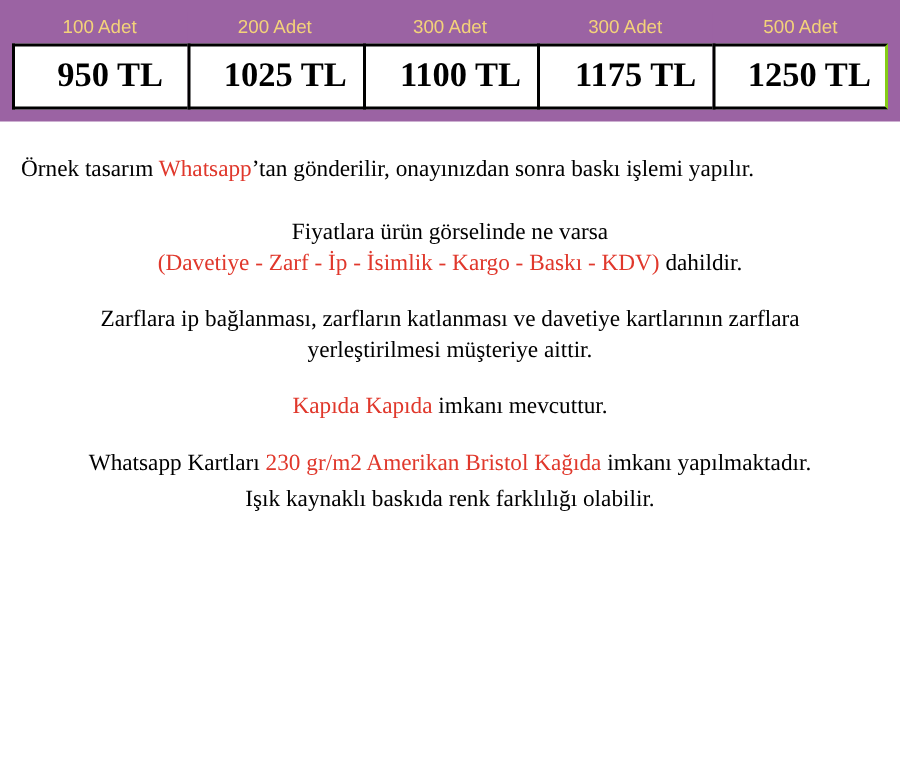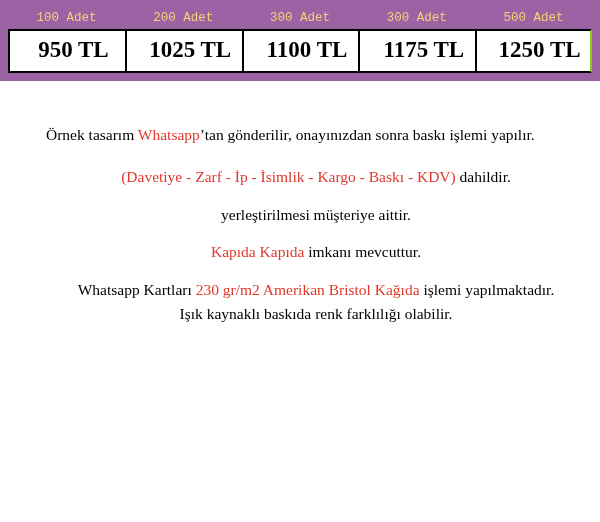--- a/index.html
+++ b/index.html
@@ -27,21 +27,21 @@
     border-spacing: 0;
     width: 584px;
     margin: 0 auto;
   }
   .price-table.second {
     margin-top: 8px;
   }
   .qty-cell {
     background: #9b63a3;
     color: #f3d27a;
-    font-family: Liberation Mono, monospace;
+    font-family: Liberation Sans, sans-serif;
     font-size: 12.5px;
     text-align: center;
     padding: 3px 0 4px 0;
     width: 20%;
     border: 0;
   }
   .price-cell {
     background: #ffffff;
     color: #000000;
     font-family: "Liberation Serif", serif;
@@ -54,23 +54,22 @@
     border-top: 2px solid #000000;
     border-bottom: 2px solid #000000;
     border-right: 0;
   }
   .price-cell.last {
     border-right: 2px solid #84cc16;
   }
 
   
   .notes {
-    padding: 44px 12px 0 12px;
+    padding: 22px 12px 0 12px;
     box-sizing: border-box;
-    margin-left: 32px;
   }
   .note {
     text-align: center;
     font-size: 15.5px;
     color: #000000;
     line-height: 1.32;
     margin-bottom: 17px;
   }
   .note.first {
     text-align: left;
@@ -114,32 +113,34 @@
 
 </div>
 
 <div class="notes">
 
   <div class="note first">
     <span>Örnek tasarım </span><span class="red">Whatsapp</span><span>’tan gönderilir, onayınızdan sonra baskı işlemi yapılır.</span>
   </div>
 
   <div class="note">
+    <span class="sub">Fiyatlara ürün görselinde ne varsa</span>
     <span class="red">(Davetiye - Zarf - İp - İsimlik - Kargo - Baskı - KDV)</span><span> dahildir.</span>
   </div>
 
   <div class="note">
+    <span class="sub">Zarflara ip bağlanması, zarfların katlanması ve davetiye kartlarının zarflara</span>
     <span>yerleştirilmesi müşteriye aittir.</span>
   </div>
 
   <div class="note">
     <span class="red">Kapıda Kapıda</span><span> imkanı mevcuttur.</span>
   </div>
 
   <div class="note tight">
-    <span>Whatsapp Kartları </span><span class="red">230 gr/m2 Amerikan Bristol Kağıda</span><span> işlemi yapılmaktadır.</span>
+    <span>Whatsapp Kartları </span><span class="red">230 gr/m2 Amerikan Bristol Kağıda</span><span> imkanı yapılmaktadır.</span>
   </div>
 
   <div class="note">
     <span>Işık kaynaklı baskıda renk farklılığı olabilir.</span>
   </div>
 
 </div>
 
 </body></html>

